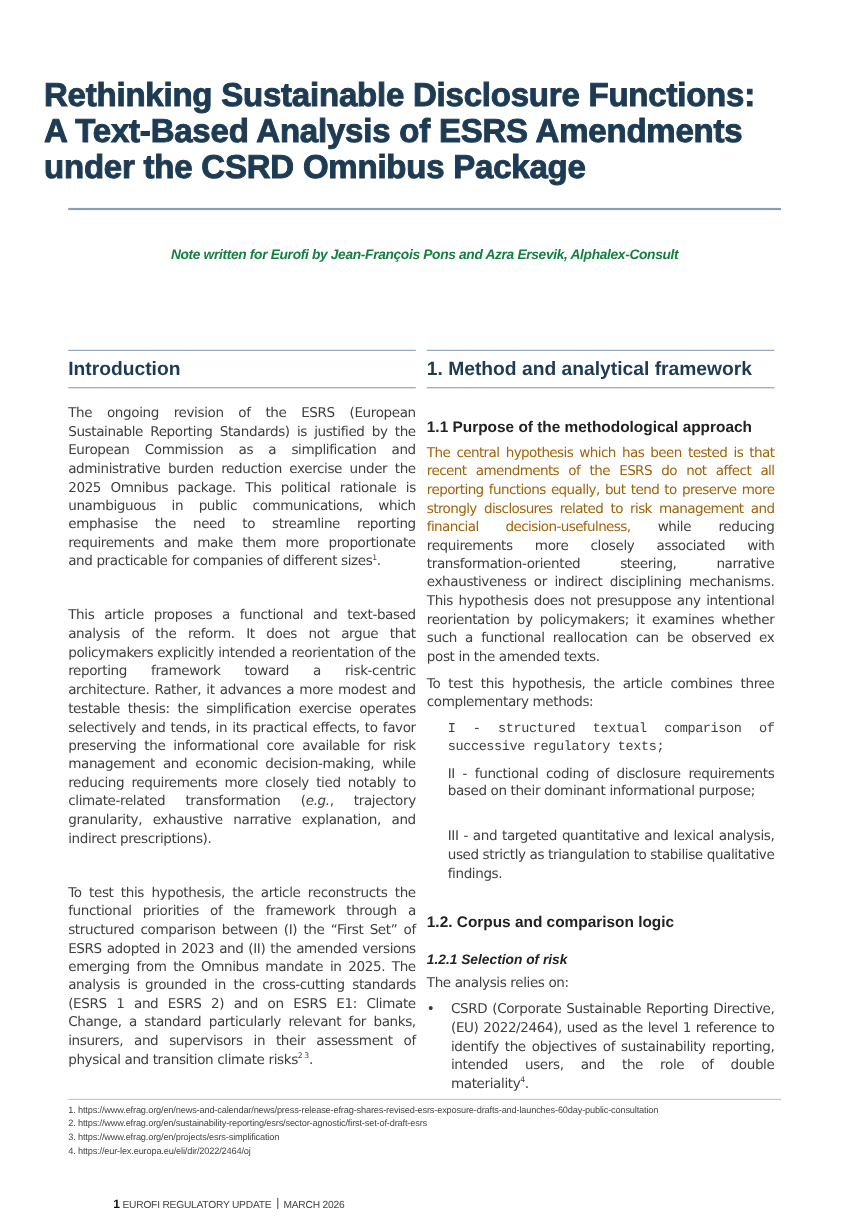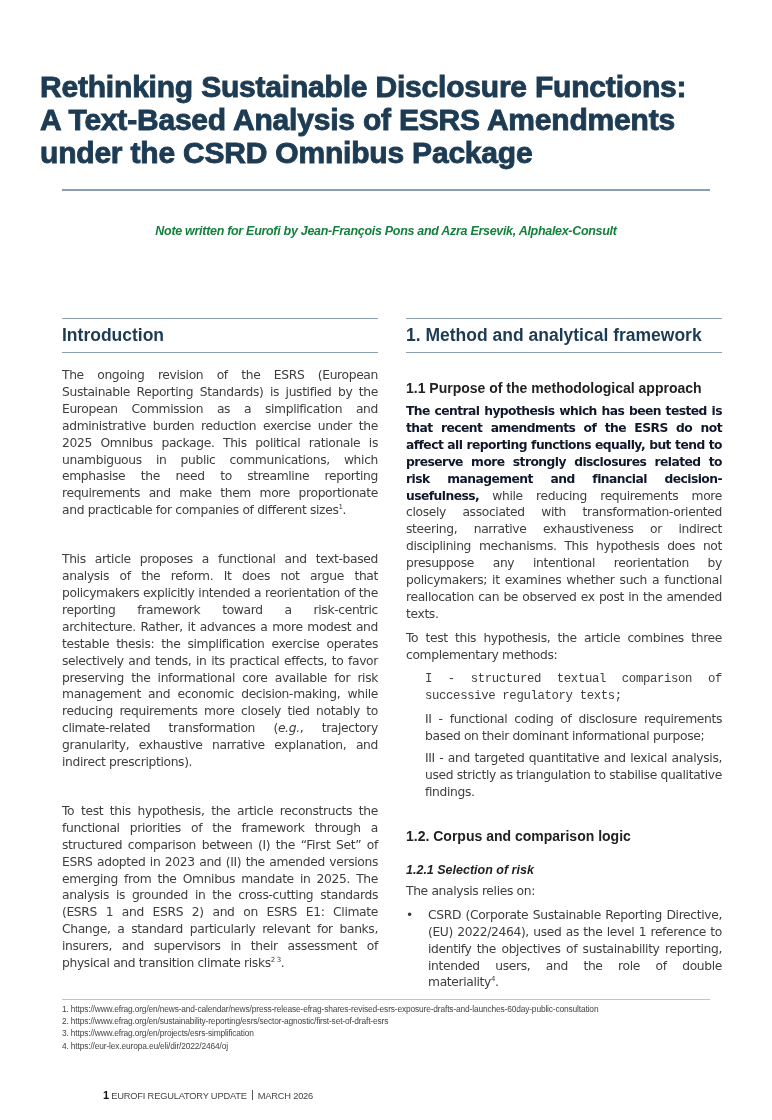--- a/index.html
+++ b/index.html
@@ -16,35 +16,35 @@
     .title-rule { position: absolute; left: 62px; top: 189px; width: 648px; height: 1.5px; background: #8a9fb3; }
 
     .byline {
       position: absolute; left: 62px; top: 224px; width: 648px; text-align: center;
       font-family: "Liberation Sans", sans-serif; font-style: italic; font-weight: bold;
       font-size: 12.5px; color: #15803d; letter-spacing: -0.3px;
     }
 
     .col { position: absolute; top: 318px; width: 316px; }
     .col-left { left: 62px; }
-    .col-right { left: 406px; }
+    .col-right { left: 388px; }
 
     .sec-head {
       border-top: 1.5px solid #8a9fb3; border-bottom: 1.5px solid #8a9fb3;
       padding: 6px 0 6px 0; height: 35px;
       font-family: "Liberation Sans", sans-serif; font-weight: bold;
       font-size: 17.5px; color: #1d3b53; line-height: 20px;
     }
 
     .p {
       font-family: "DejaVu Sans", sans-serif; font-size: 12.3px; line-height: 16.9px;
       text-align: justify; color: #3e3e3e; letter-spacing: -0.35px;
     }
     .p sup { font-size: 7px; vertical-align: super; line-height: 0; }
-    .strong { font-weight: bold; color: #0f172a; letter-spacing: -0.55px; }
+    .strong { font-weight: normal; color: #a16207; letter-spacing: -0.55px; }
 
     .sub-head {
       font-family: "Liberation Sans", sans-serif; font-weight: bold; font-size: 14px;
       color: #222222; line-height: 18px;
     }
     .subsub-head {
       font-family: "Liberation Sans", sans-serif; font-weight: bold; font-style: italic;
       font-size: 12.5px; color: #222222; line-height: 16px;
     }
 
@@ -93,21 +93,21 @@
   <div class="sec-head">1. Method and analytical framework</div>
 
   <div class="sub-head" style="margin-top:26px;">1.1 Purpose of the methodological approach</div>
 
   <p class="p" style="margin-top:6px;"><span class="strong">The central hypothesis which has been tested is that recent amendments of the ESRS do not affect all reporting functions equally, but tend to preserve more strongly disclosures related to risk management and financial decision-usefulness,</span><span> while reducing requirements more closely associated with transformation-oriented steering, narrative exhaustiveness or indirect disciplining mechanisms. This hypothesis does not presuppose any intentional reorientation by policymakers; it examines whether such a functional reallocation can be observed ex post in the amended texts.</span></p>
 
   <p class="p" style="margin-top:7px;">To test this hypothesis, the article combines three complementary methods:</p>
 
   <p class="p list-item" style="margin-top:7px;font-family:Liberation Mono, monospace;">I - structured textual comparison of successive regulatory texts;</p>
   <p class="p list-item" style="margin-top:7px;">II - functional coding of disclosure requirements based on their dominant informational purpose;</p>
-  <p class="p list-item" style="margin-top:5px;">III - and targeted quantitative and lexical analysis, used strictly as triangulation to stabilise qualitative findings.</p>
+  <p class="p list-item" style="margin-top:24px;">III - and targeted quantitative and lexical analysis, used strictly as triangulation to stabilise qualitative findings.</p>
 
   <div class="sub-head" style="margin-top:26px;">1.2. Corpus and comparison logic</div>
 
   <div class="subsub-head" style="margin-top:17px;">1.2.1 Selection of risk</div>
 
   <p class="p" style="margin-top:5px;">The analysis relies on:</p>
 
   <div class="bullet-row" style="margin-top:7px;">
     <span class="bullet">•</span>
     <p class="p bullet-text"><span>CSRD (Corporate Sustainable Reporting Directive, (EU) 2022/2464), used as the level 1 reference to identify the objectives of sustainability reporting, intended users, and the role of double materiality</span><sup>4</sup><span>.</span></p>

